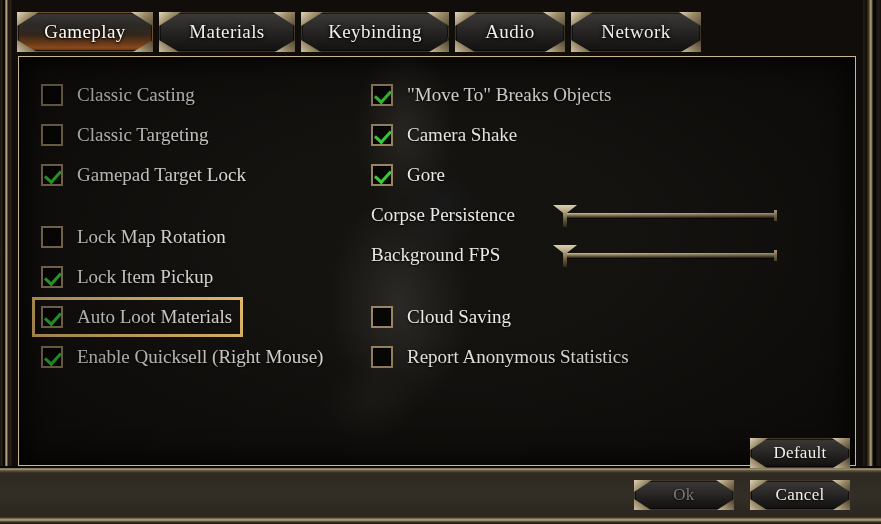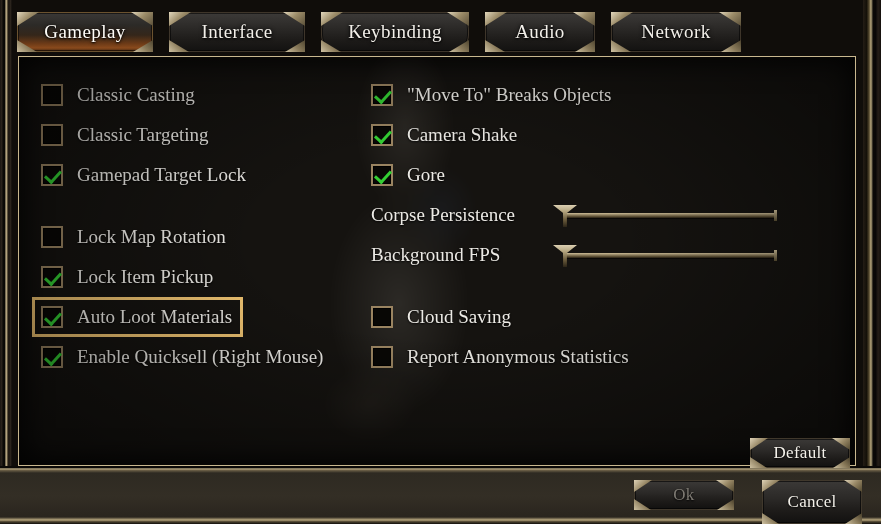--- a/index.html
+++ b/index.html
@@ -61,21 +61,21 @@
     left: 12px; top: 8px;
     width: 862px; height: 48px;
     display: flex;
     align-items: center;
     padding-left: 5px;
   }
   .tab {
     position: relative;
     flex: 0 0 auto;
     height: 40px;
-    margin-right: 16px;
+    margin-right: 6px;
     padding: 0 14px;
     display: flex;
     align-items: center;
     justify-content: center;
     border: 1px solid #3e352a;
     background:
       linear-gradient(to bottom, #3c3a38 0%, #2b2927 40%, #1e1c1a 70%, #131211 100%);
     box-shadow: inset 0 0 0 1px rgba(0,0,0,.55);
   }
   .tab-w-gameplay   { width: 136px; }
@@ -288,42 +288,42 @@
     width: 100px; height: 30px; border-radius: 8px;
   }
   #btn-ok {
     position: absolute;
     left: 634px; top: 480px;
     width: 100px; height: 30px; text-align: center;
   }
   #btn-cancel {
     position: absolute;
     left: 750px; top: 480px;
-    width: 100px; height: 44px; margin-left: 12px;
+    width: 100px; height: 30px;
   }
 </style>
 </head>
 <body>
 
 <div id="screen">
 
   <div class="frame-edge-left"></div>
   <div class="frame-edge-right"></div>
   <div class="frame-edge-bottom"></div>
 
   <div id="tabbar">
       <div class="tab tab-w-gameplay active">
         <span class="corner-bl"></span>
         <span class="corner-br"></span>
         <span class="tab-label">Gameplay</span>
       </div>
       <div class="tab tab-w-interface">
         <span class="corner-bl"></span>
         <span class="corner-br"></span>
-        <span class="tab-label">Interface</span>
+        <span class="tab-label">Materials</span>
       </div>
       <div class="tab tab-w-keybinding">
         <span class="corner-bl"></span>
         <span class="corner-br"></span>
         <span class="tab-label">Keybinding</span>
       </div>
       <div class="tab tab-w-audio">
         <span class="corner-bl"></span>
         <span class="corner-br"></span>
         <span class="tab-label">Audio</span>

